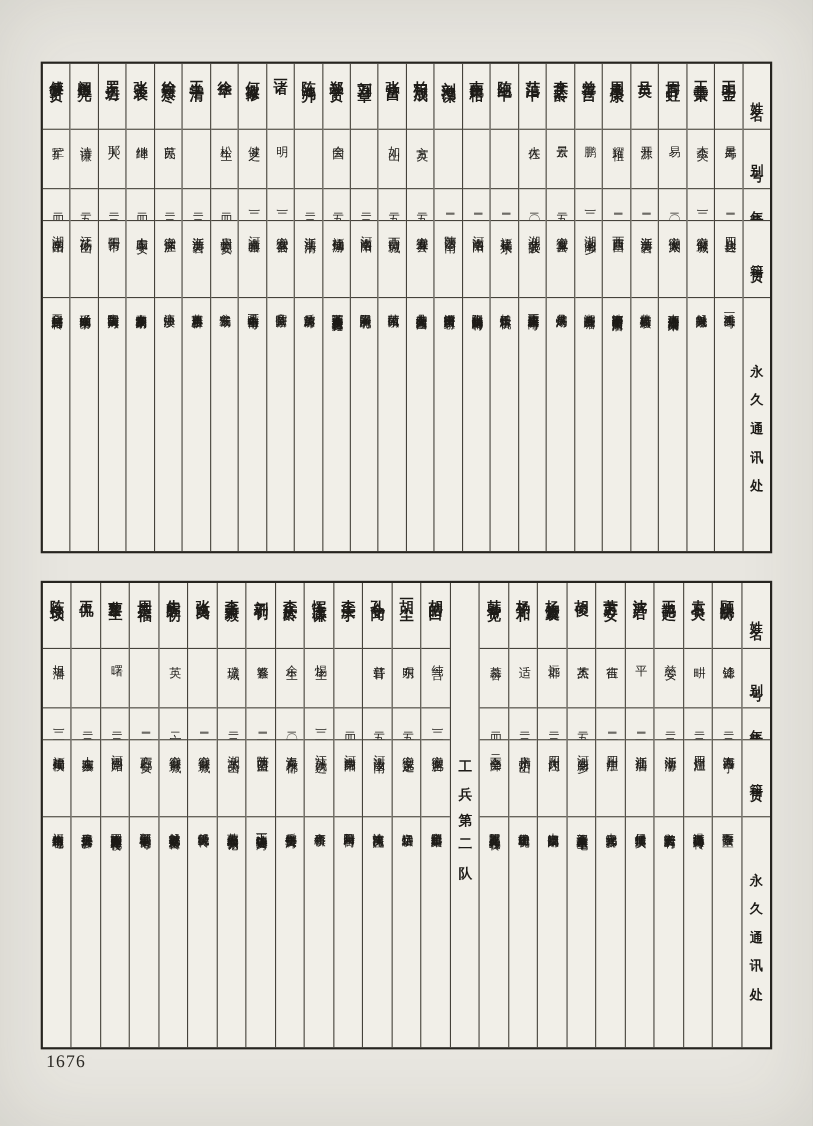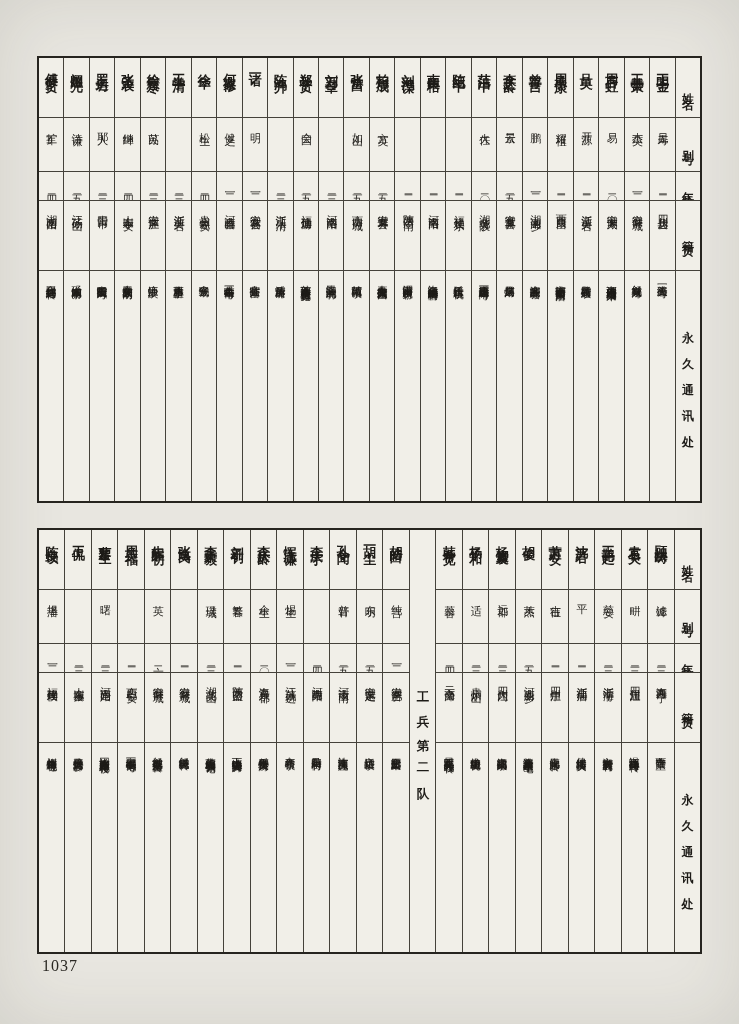--- a/index.html
+++ b/index.html
@@ -476,15 +476,15 @@
 
   <div class="col person-col">
     <div class="cell cell-name rule">陈良埙</div>
     <div class="cell cell-alias rule">坦潘</div>
     <div class="cell cell-age rule">二一</div>
     <div class="cell cell-origin rule">福建闽侯</div>
     <div class="cell cell-address">福州东街竹林境七号</div>
   </div>
 </div>
 
-  <div class="page-number">1037</div>
+  <div class="page-number">1676</div>
 
 </div>
 
 </body></html>

